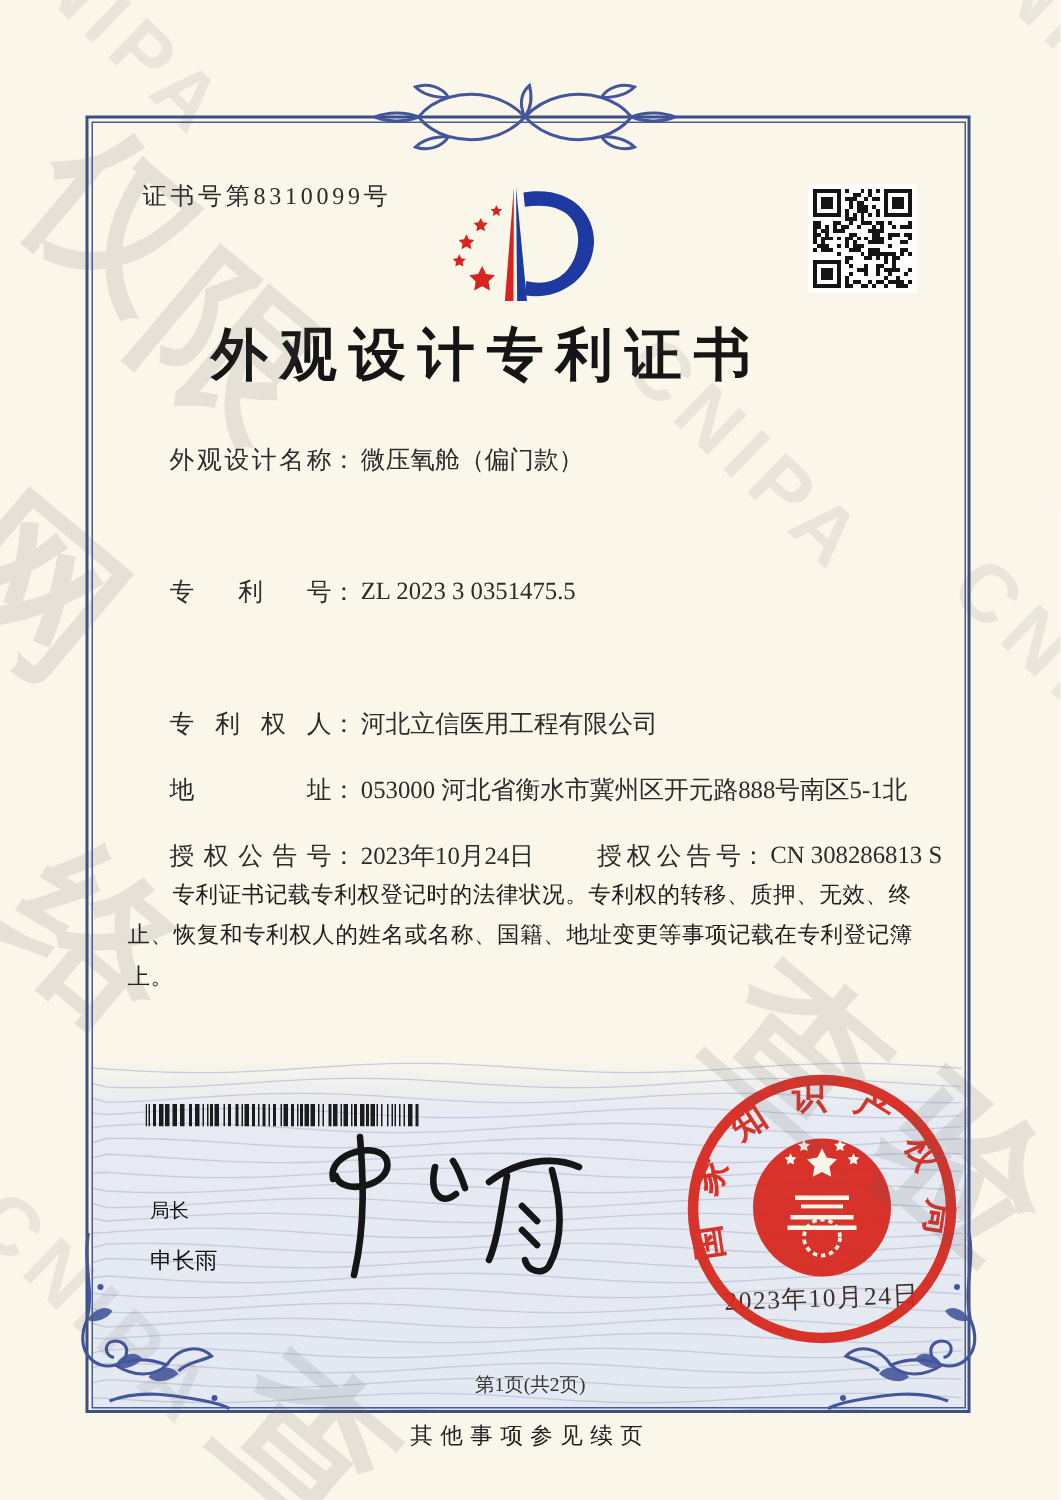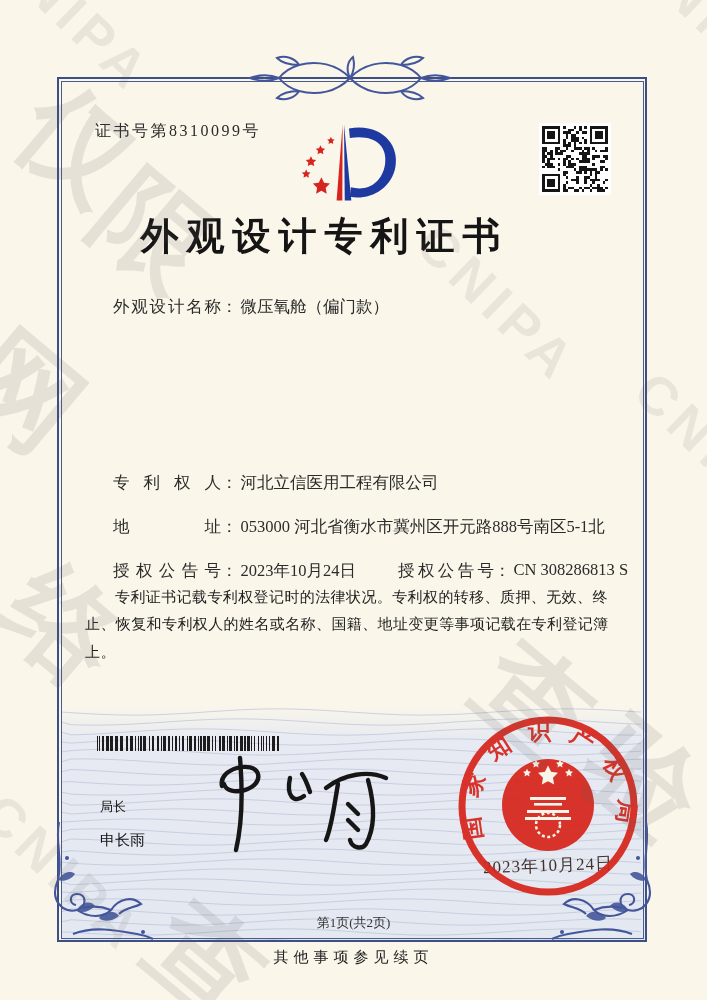--- a/index.html
+++ b/index.html
@@ -458,20 +458,23 @@
         <rect x="3" y="22" width="1" height="1"></rect>
         <rect x="4" y="22" width="1" height="1"></rect>
       </svg>
   </div>
 
   <div class="doc-title">外观设计专利证书</div>
 
   <div class="field-row" style="top:296px">
     <span class="flabel">外观设计名称</span><span class="fcolon">：</span><span class="fvalue">微压氧舱（偏门款）</span>
   </div>
+  <div class="field-row" style="top:384px">
+    <span class="flabel">专利号</span><span class="fcolon">：</span><span class="fvalue">ZL 2023 3 0351475.5</span>
+  </div>
   <div class="field-row" style="top:472px">
     <span class="flabel">专利权人</span><span class="fcolon">：</span><span class="fvalue">河北立信医用工程有限公司</span>
   </div>
   <div class="field-row" style="top:516px">
     <span class="flabel">地址</span><span class="fcolon">：</span><span class="fvalue">053000 河北省衡水市冀州区开元路888号南区5-1北</span>
   </div>
   <div class="field-row" style="top:560px">
     <span class="flabel">授权公告号</span><span class="fcolon">：</span><span class="fvalue">2023年10月24日</span>
     <span class="grp2">
       <span class="flabel">授权公告号</span><span class="fcolon">：</span><span class="fvalue">CN 308286813 S</span>

